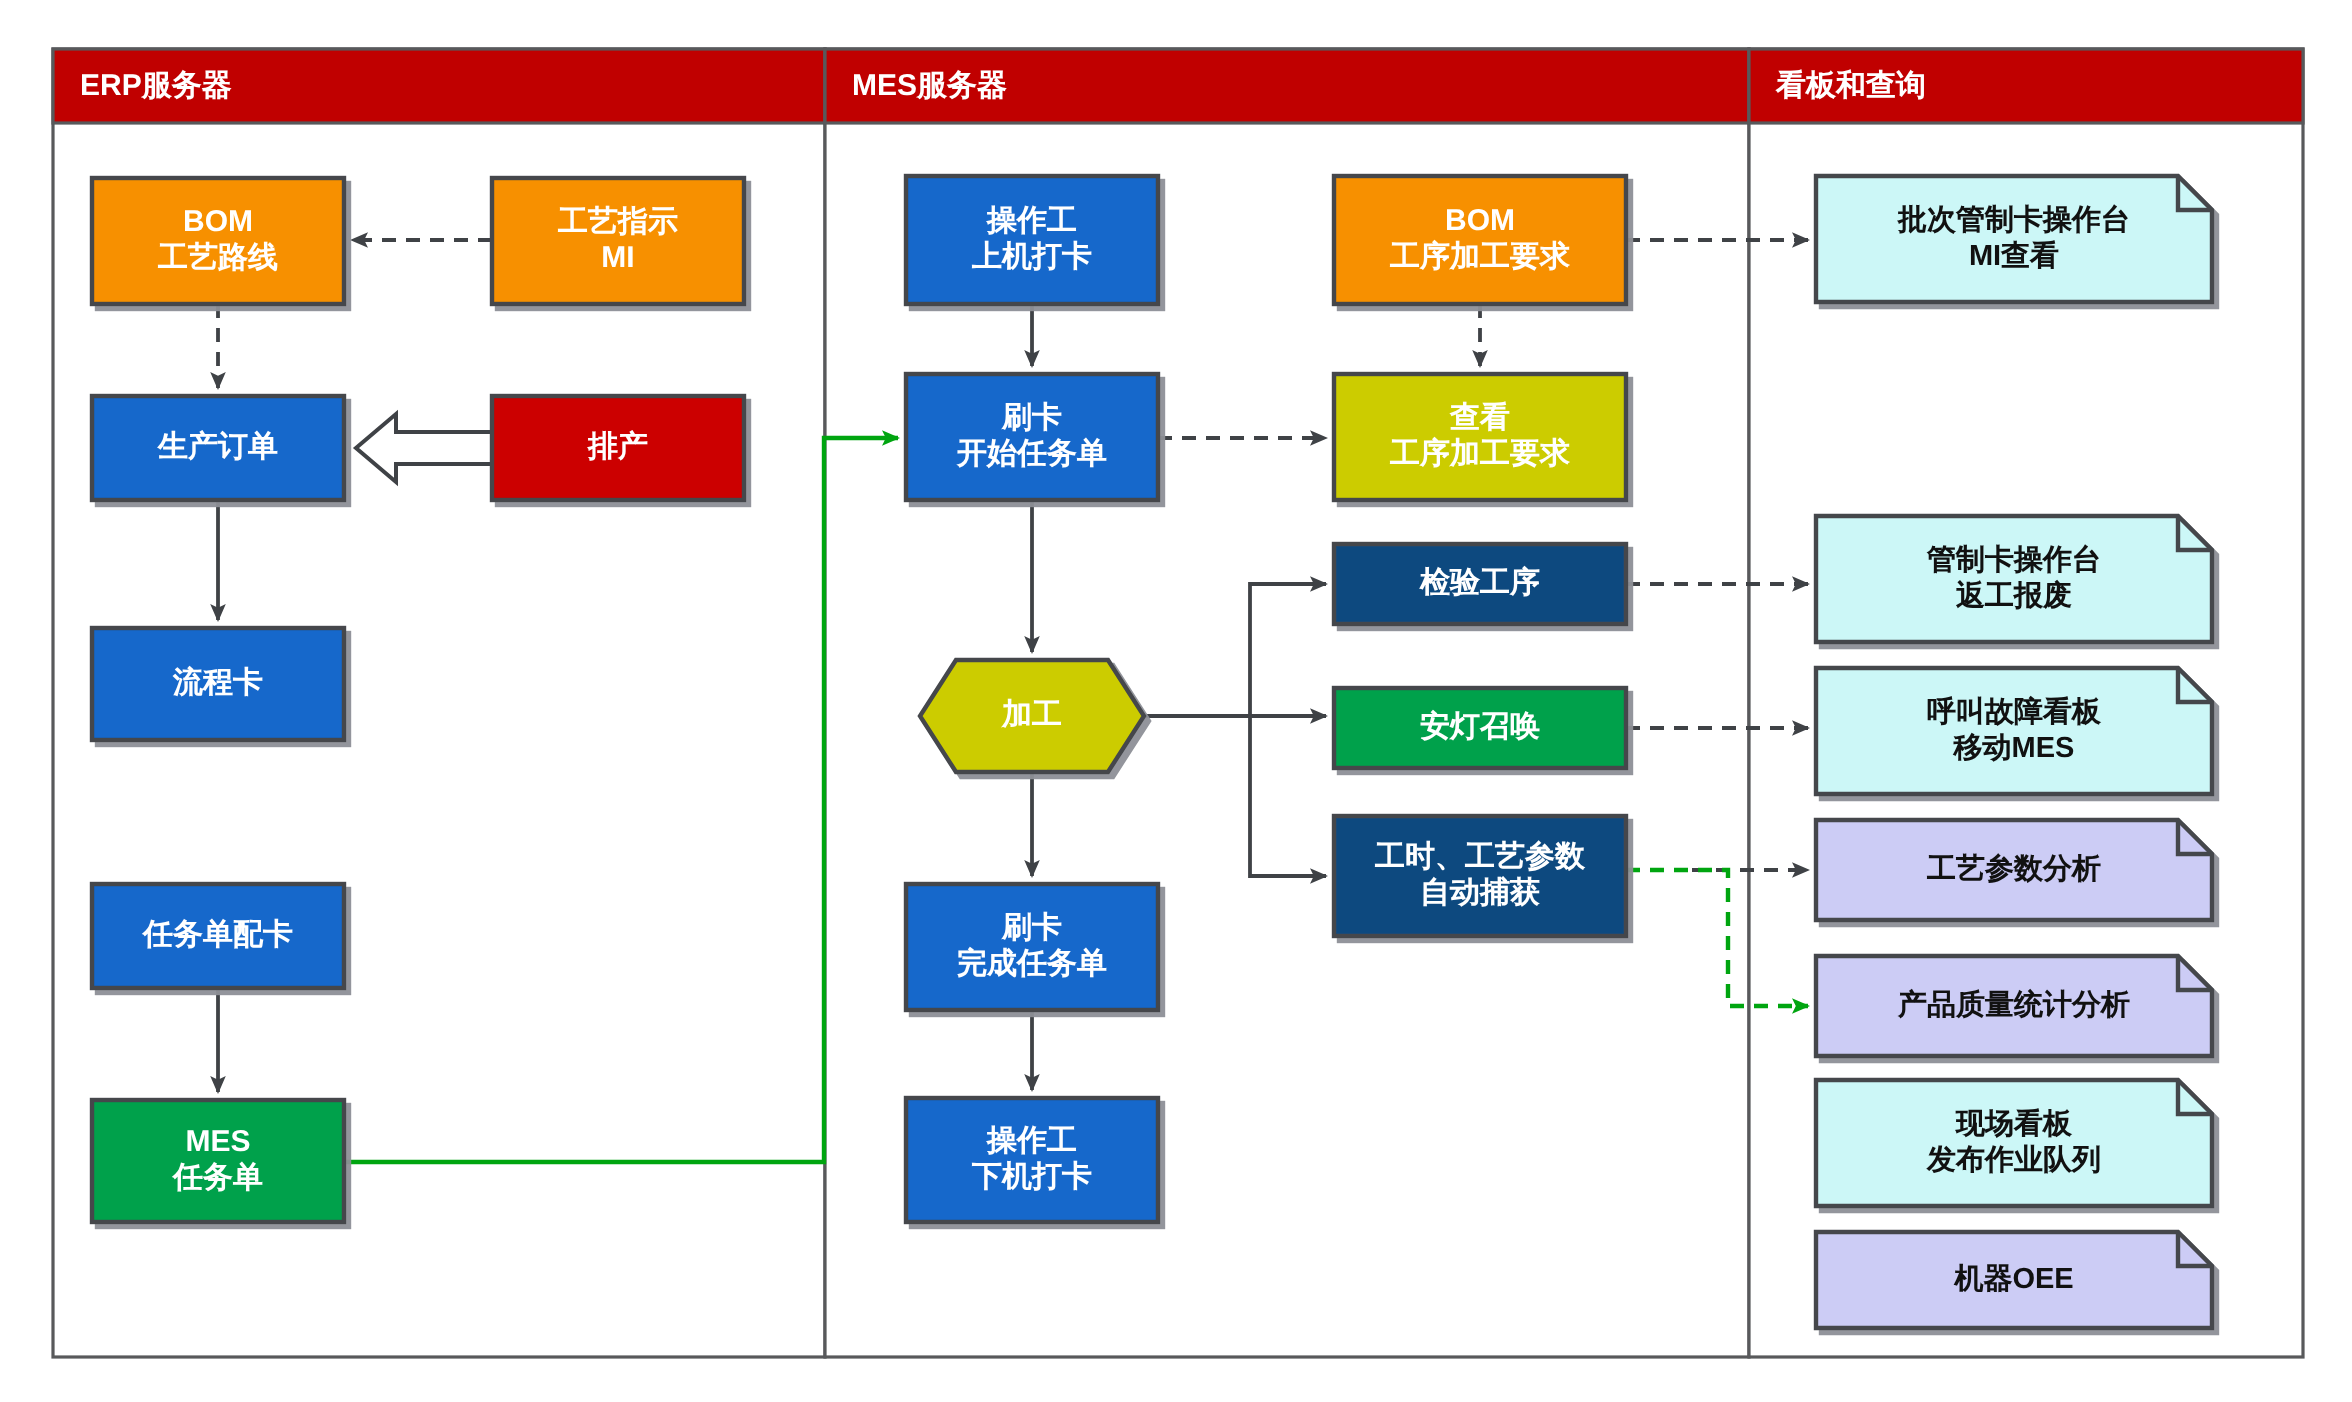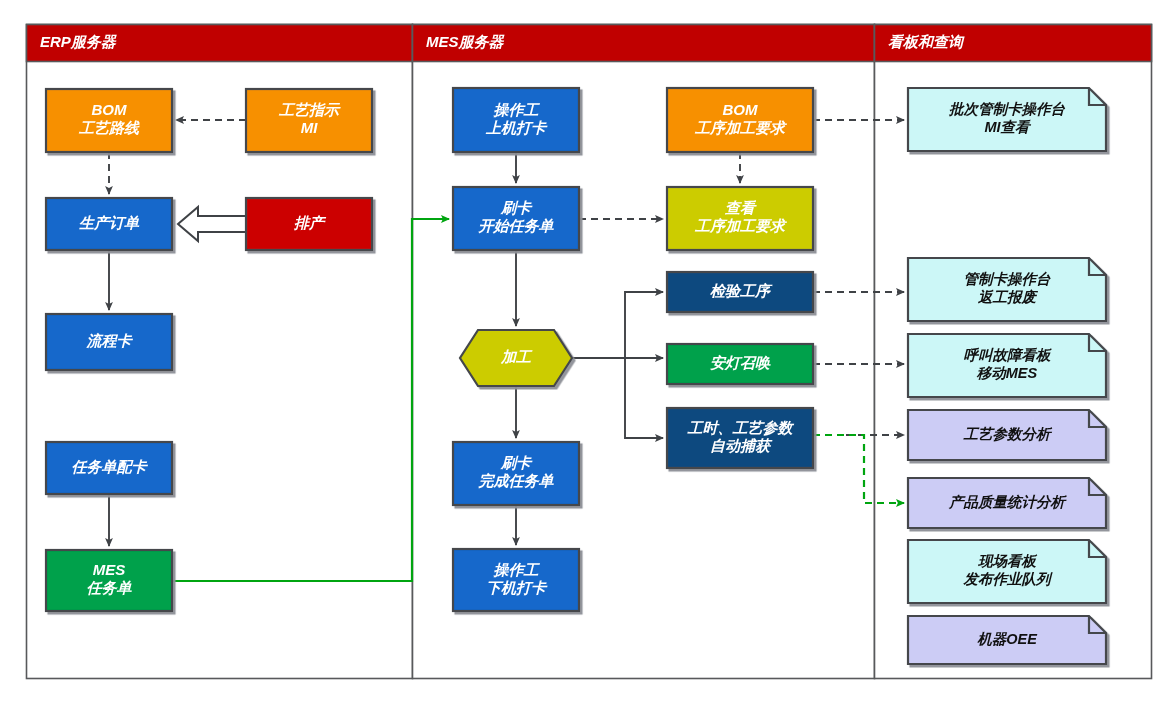--- a/index.html
+++ b/index.html
@@ -1,17 +1,17 @@
 <!DOCTYPE html>
 <html><head>
 <meta charset="utf-8">
 <style>
   html,body{margin:0;padding:0;background:#ffffff;}
   body{width:1176px;height:701px;font-family:"Liberation Sans","DejaVu Sans",sans-serif;overflow:hidden;}
-  #stage{position:relative;width:932px;height:701px;font-style:italic;}
+  #stage{position:relative;width:932px;height:701px;}
   svg{display:block;}
   .panel-title{font-weight:bold;font-size:15px;fill:#ffffff;dominant-baseline:middle;}
   .node-label{font-weight:bold;text-anchor:middle;dominant-baseline:middle;}
   .nl-14{font-size:14.5px;}
   .nl-15{font-size:15px;}
 </style>
 </head>
 <body>
 
 <div id="stage">

